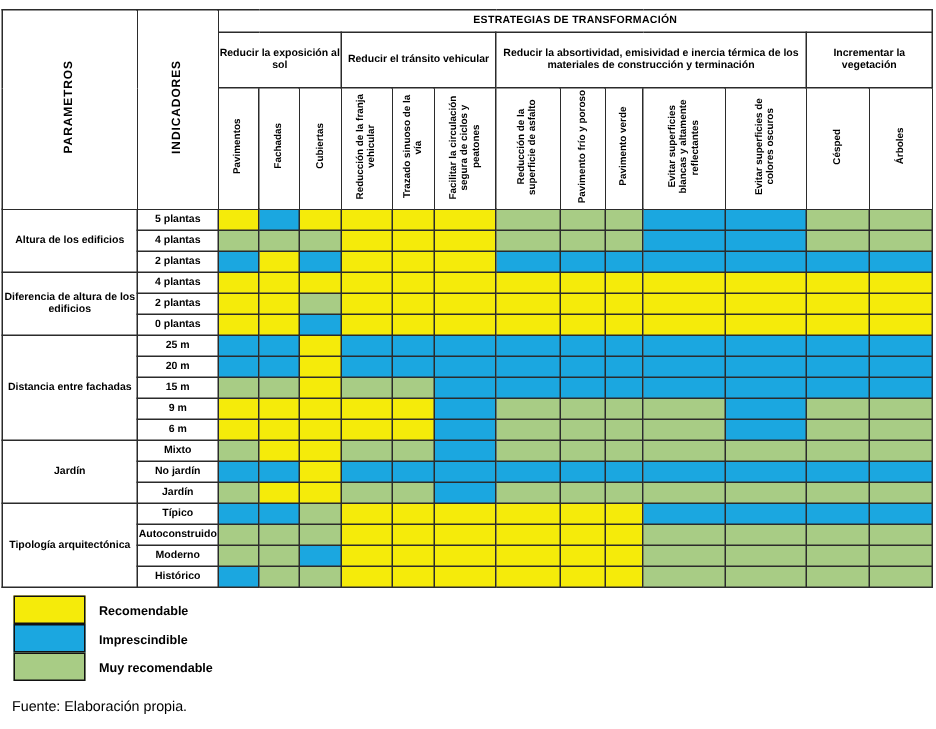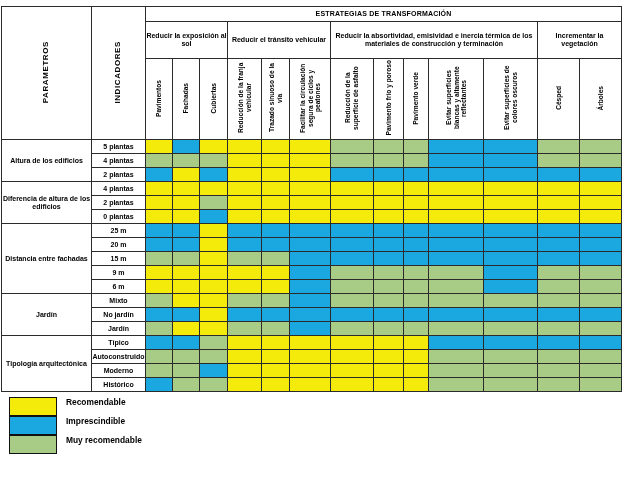--- a/index.html
+++ b/index.html
@@ -86,21 +86,21 @@
   td.cell.I{background:#1ba7e0;}
 
   
   .legend{
     position:absolute;
     left:9px;top:397px;
     font-size:8.4px;
   }
   .legend-row{
     display:flex;
-    align-items:flex-start;
+    align-items:center;
     height:19px;
   }
   .swatch{
     width:48px;height:19px;
     border:1px solid #111;
     box-sizing:border-box;
   }
   .sw-R{background:#f5eb0a;}
   .sw-M{background:#a8cc85;}
   .sw-I{background:#1ba7e0;}
@@ -475,14 +475,15 @@
       <div class="legend-row">
         <div class="swatch sw-I" style="background: rgb(27, 167, 224);"></div>
         <div class="legend-label">Imprescindible</div>
       </div>
       <div class="legend-row">
         <div class="swatch sw-M" style="background: rgb(168, 204, 133);"></div>
         <div class="legend-label">Muy recomendable</div>
       </div>
     </div>
 
+  <div class="source">Fuente: Elaboración propia.</div>
 
 </div>
 
 </body></html>

